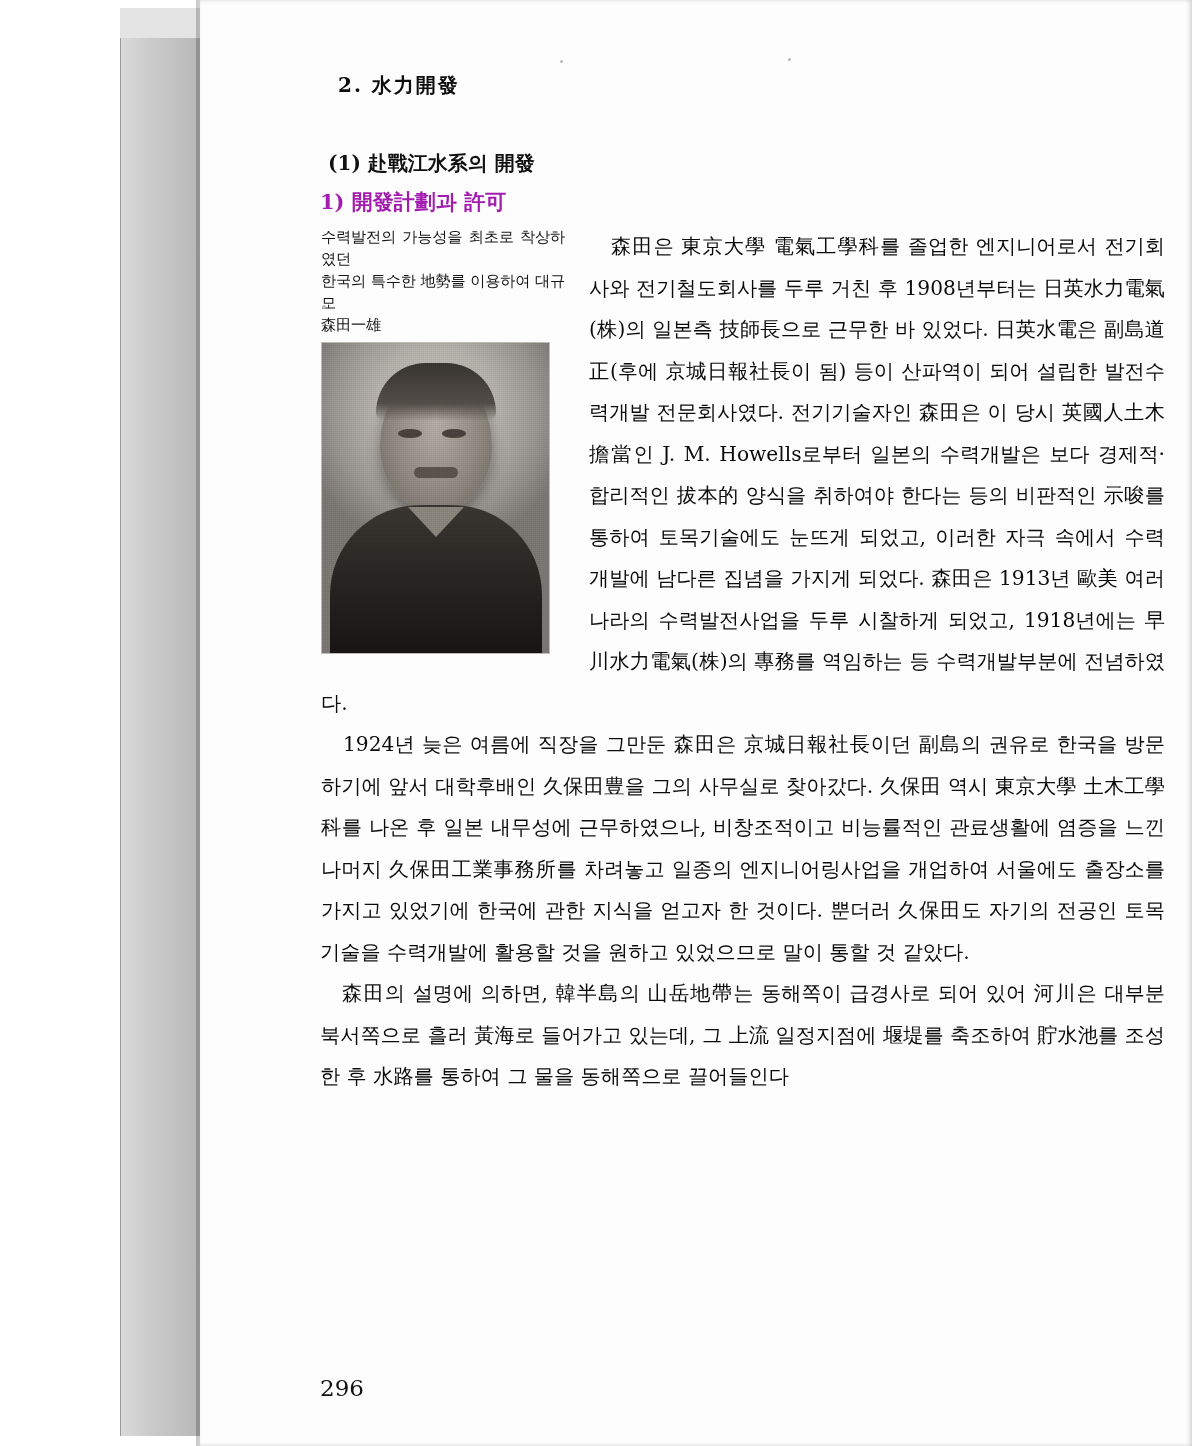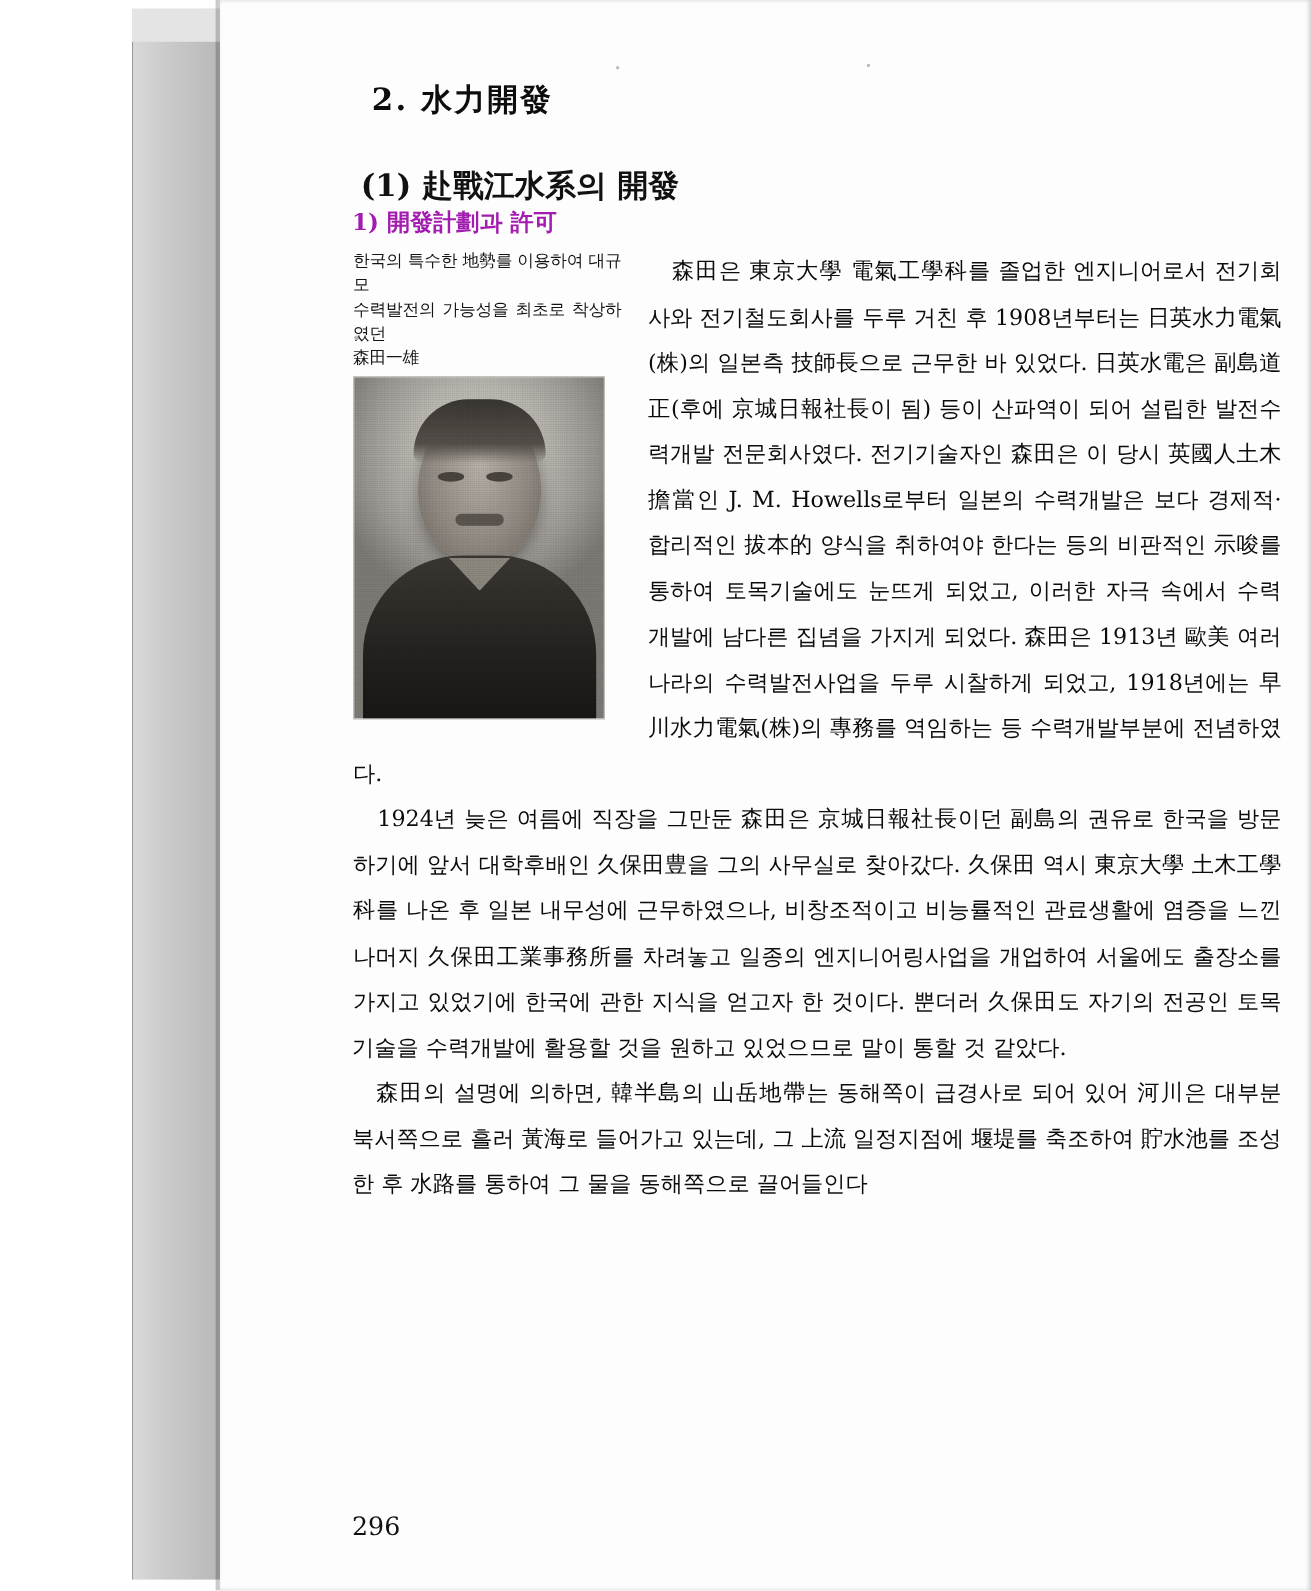--- a/index.html
+++ b/index.html
@@ -70,31 +70,31 @@
     top: 0;
     width: 880px;
     height: 1446px;
   }
 
   
   .h-chapter {
     position: absolute;
     left: 78px;
     top: 72px;
-    font-size: 28px;
+    font-size: 20px;
     font-weight: bold;
     letter-spacing: 2px;
     color: #0d0d0d;
     font-family: "DejaVu Serif", serif;
   }
   .h-section {
     position: absolute;
     left: 68px;
     top: 150px;
-    font-size: 28px;
+    font-size: 20px;
     font-weight: bold;
     color: #111;
     font-family: "DejaVu Serif", serif;
   }
   .h-sub {
     position: absolute;
     left: 60px;
     top: 188px;
     font-size: 21px;
     font-weight: bold;
@@ -242,22 +242,22 @@
       <div class="h-chapter">2. 水力開發</div>
       <div class="h-section">(1) 赴戰江水系의 開發</div>
       <div class="h-sub">1) 開發計劃과 許可</div>
 
       <div id="body-col">
 
         <div id="fig-spacer"></div>
 
         <div id="figure">
           <div class="fig-caption">
+            <div>수력발전의 가능성을 최초로 착상하였던</div>
             <div>한국의 특수한 地勢를 이용하여 대규모</div>
-            <div>수력발전의 가능성을 최초로 착상하였던</div>
             <div style="font-weight:normal">森田一雄</div>
           </div>
           <div class="photo">
             <div class="bg"></div>
             <div class="head"></div>
             <div class="hair"></div>
             <div class="eye-l"></div>
             <div class="eye-r"></div>
             <div class="mustache"></div>
             <div class="body"></div>

